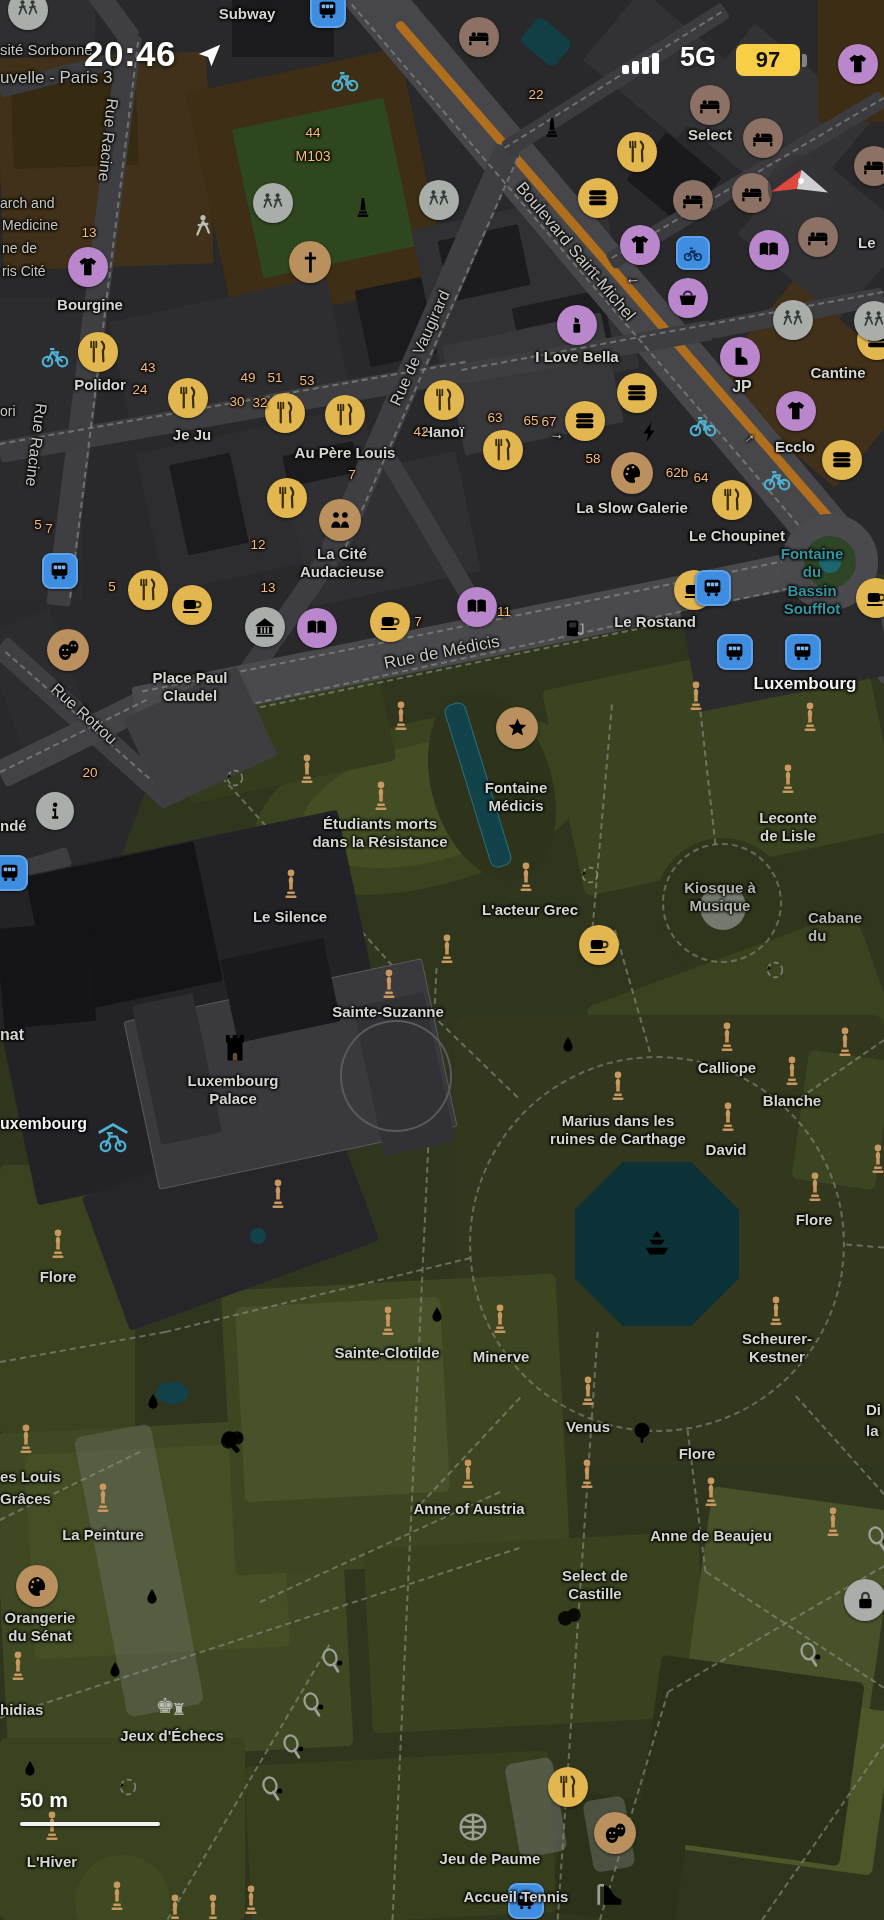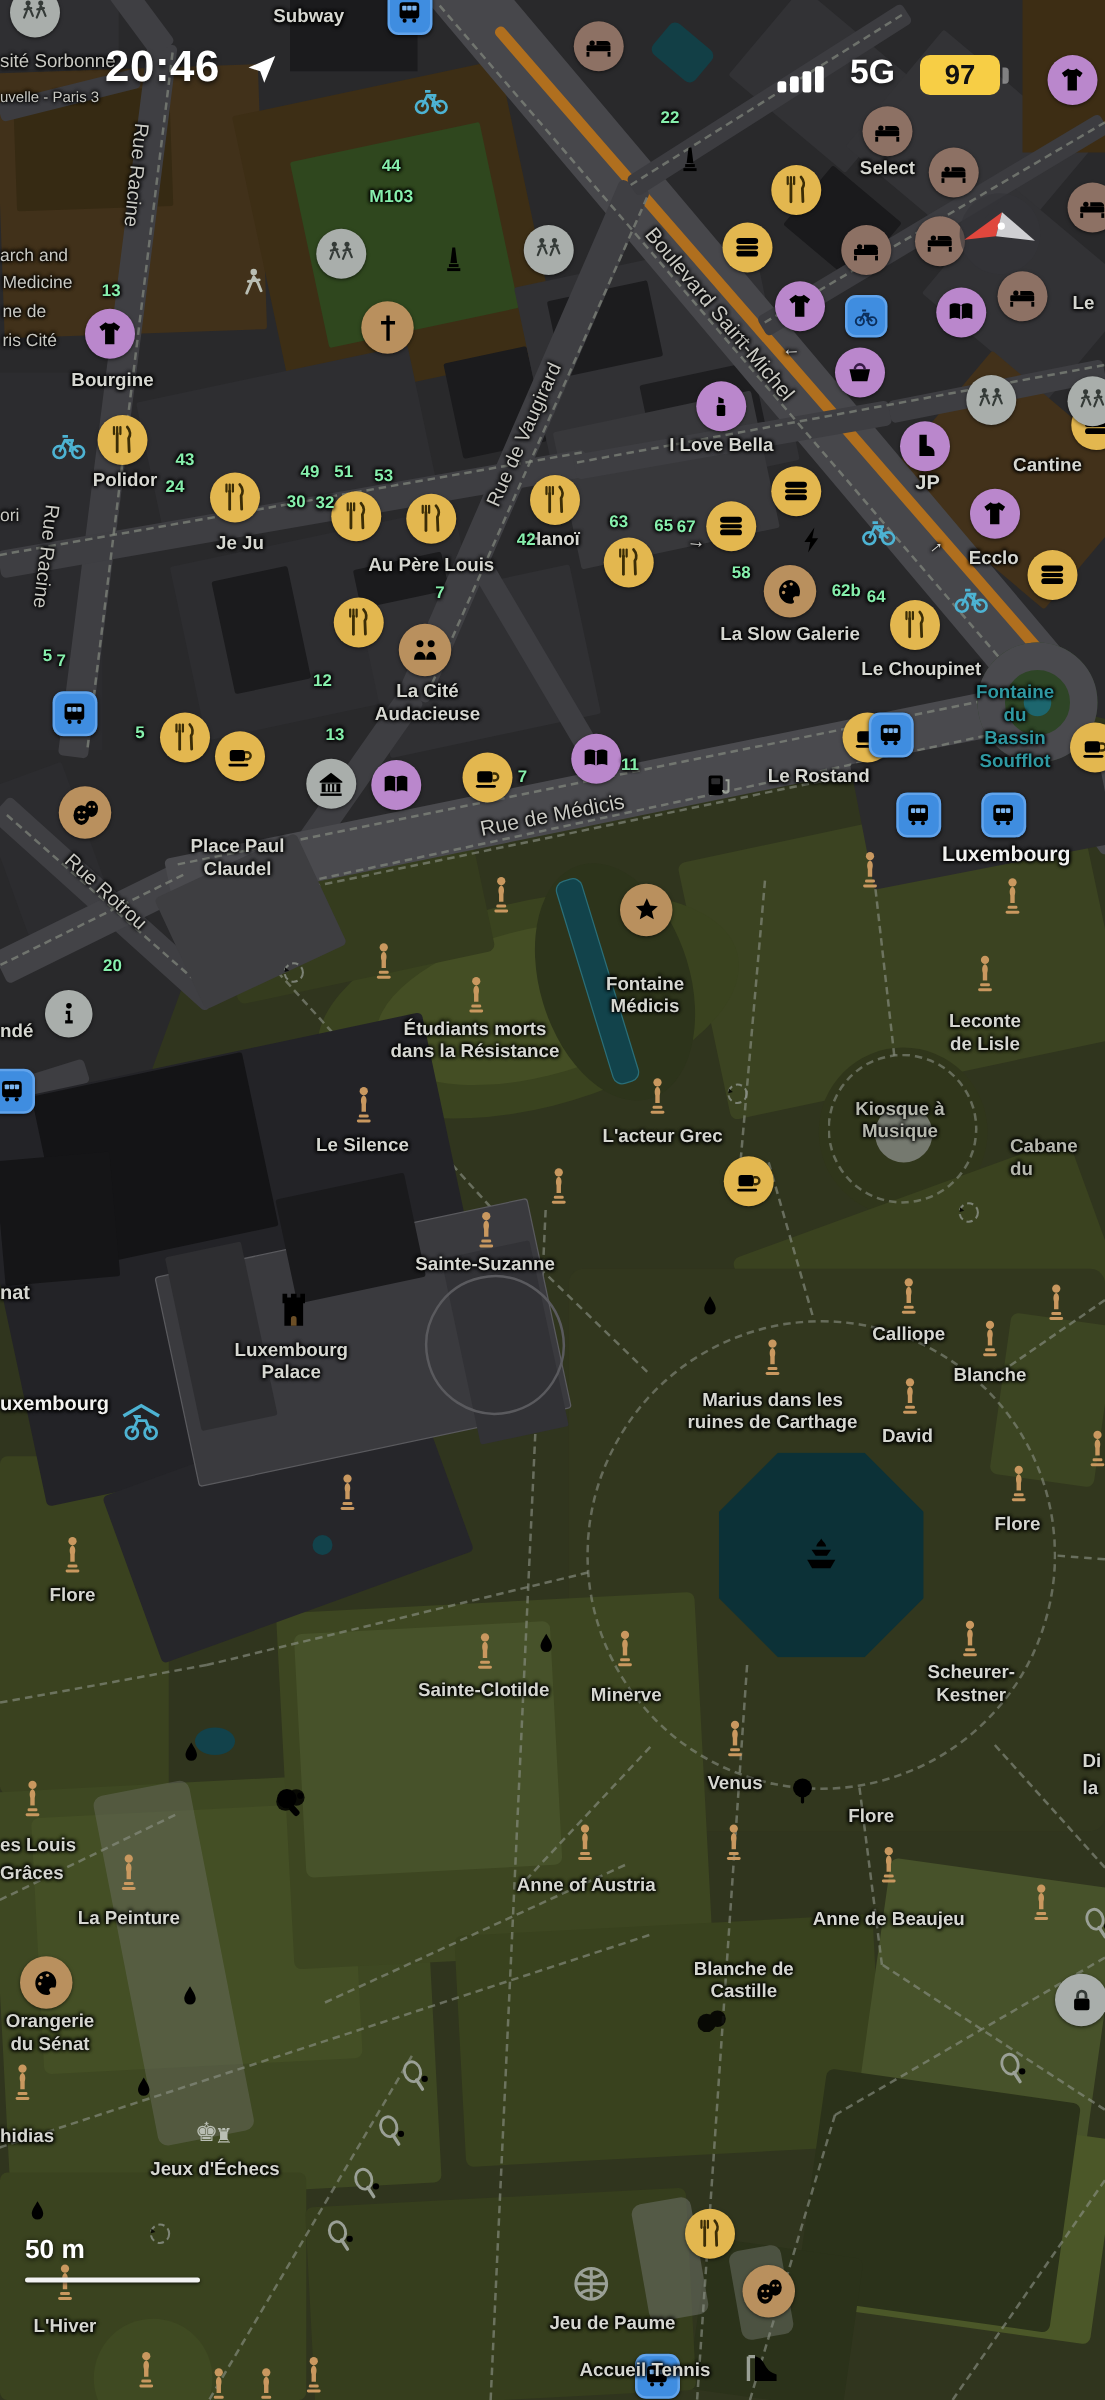--- a/index.html
+++ b/index.html
@@ -5,21 +5,21 @@
   html,body{margin:0;padding:0;background:#000;}
   #screen{position:relative;width:884px;height:1920px;overflow:hidden;background:#29292b;
           font-family:"Liberation Sans",sans-serif;}
   #map{position:absolute;inset:0;}
   .abs{position:absolute;box-sizing:border-box;}
   
   .lbl{position:absolute;transform:translate(-50%,-50%);color:#d5d6d0;font-size:15px;font-weight:700;
        text-align:center;white-space:pre-line;line-height:1.22;pointer-events:none;
        text-shadow:0 1px 3px rgba(0,0,0,.95),0 -1px 3px rgba(0,0,0,.95),1px 0 3px rgba(0,0,0,.95),-1px 0 3px rgba(0,0,0,.95);}
   .lbl.a-l{transform:translate(0,-50%);text-align:left;}
-  .c-num{color:#86efac;font-weight:700;font-size:13.5px;}
+  .c-num{color:#fdba74;font-weight:400;font-size:13.5px;}
   .c-street{color:#c8c8c2;font-weight:400;}
   .c-teal{color:#2f98a1;}
   .c-transit{color:#f2f2f0;}
   .c-faint{color:#b4b6ac;}
   .c-arrow{color:#d8d8d4;font-weight:400;}
   
   .poi{position:absolute;transform:translate(-50%,-50%);display:flex;align-items:center;justify-content:center;
        border-radius:50%;box-shadow:0 1px 3px rgba(0,0,0,.55);}
   .poi svg{width:64%;height:64%;overflow:visible;}
   .p-yellow{background:#e3b74f;color:#3b2d07;}
@@ -1169,21 +1169,21 @@
           <path d="M4.5 7.5 8 10.5 4 11.5Z"></path>
         </svg>
       </div>
       <div class="poi p-pathc" style="left: 128px; top: 1787px; width: 22px; height: 22px;">
         <svg viewBox="0 0 24 24">
           <circle cx="12" cy="12" r="8" fill="none" stroke="currentColor" stroke-width="1.8" stroke-dasharray="5.5 3.5"></circle>
           <path d="M4.5 7.5 8 10.5 4 11.5Z"></path>
         </svg>
       </div>
       <div class="lbl c-street a-l" style="left: 0px; top: 50px; font-size: 15px;">sité Sorbonne</div>
-      <div class="lbl c-street a-l" style="left: 0px; top: 78px; font-size: 12px;">uvelle - Paris 3</div>
+      <div class="lbl c-street a-l" style="left: 0px; top: 78px; font-size: 17px;">uvelle - Paris 3</div>
       <div class="lbl c-street a-l" style="left: 0px; top: 204px; font-size: 14px;">arch and</div>
       <div class="lbl c-street a-l" style="left: 2px; top: 226px; font-size: 14px;">Medicine</div>
       <div class="lbl c-street a-l" style="left: 2px; top: 249px; font-size: 14px;">ne de</div>
       <div class="lbl c-street a-l" style="left: 2px; top: 272px; font-size: 14px;">ris Cité</div>
       <div class="lbl c-poi" style="left: 247px; top: 14px; font-size: 15px;">Subway</div>
       <div class="lbl c-poi" style="left: 710px; top: 135px;">Select</div>
       <div class="lbl c-poi a-l" style="left: 858px; top: 243px;">Le</div>
       <div class="lbl c-poi" style="left: 838px; top: 373px;">Cantine</div>
       <div class="lbl c-poi" style="left: 742px; top: 387px; font-size: 16px;">JP</div>
       <div class="lbl c-poi" style="left: 795px; top: 447px;">Ecclo</div>
@@ -1230,21 +1230,21 @@
       <div class="lbl c-poi" style="left: 814px; top: 1220px;">Flore</div>
       <div class="lbl c-poi" style="left: 777px; top: 1348px;">Scheurer-Kestner</div>
       <div class="lbl c-poi" style="left: 387px; top: 1353px;">Sainte-Clotilde</div>
       <div class="lbl c-poi" style="left: 501px; top: 1357px;">Minerve</div>
       <div class="lbl c-poi" style="left: 588px; top: 1427px;">Venus</div>
       <div class="lbl c-poi" style="left: 697px; top: 1454px;">Flore</div>
       <div class="lbl c-poi a-l" style="left: 866px; top: 1410px;">Di</div>
       <div class="lbl c-poi a-l" style="left: 866px; top: 1431px;">la</div>
       <div class="lbl c-poi" style="left: 469px; top: 1509px;">Anne of Austria</div>
       <div class="lbl c-poi" style="left: 711px; top: 1536px;">Anne de Beaujeu</div>
-      <div class="lbl c-poi" style="left: 595px; top: 1585px;">Blanche de
+      <div class="lbl c-poi" style="left: 595px; top: 1585px;">Select de
 Castille</div>
       <div class="lbl c-poi a-l" style="left: 0px; top: 1477px;">es Louis</div>
       <div class="lbl c-poi a-l" style="left: 0px; top: 1499px;">Grâces</div>
       <div class="lbl c-poi" style="left: 103px; top: 1535px;">La Peinture</div>
       <div class="lbl c-poi" style="left: 40px; top: 1627px;">Orangerie
 du Sénat</div>
       <div class="lbl c-poi a-l" style="left: 0px; top: 1710px;">hidias</div>
       <div class="lbl c-poi" style="left: 172px; top: 1736px;">Jeux d'Échecs</div>
       <div class="lbl c-poi" style="left: 52px; top: 1862px;">L'Hiver</div>
       <div class="lbl c-poi" style="left: 490px; top: 1859px;">Jeu de Paume</div>

